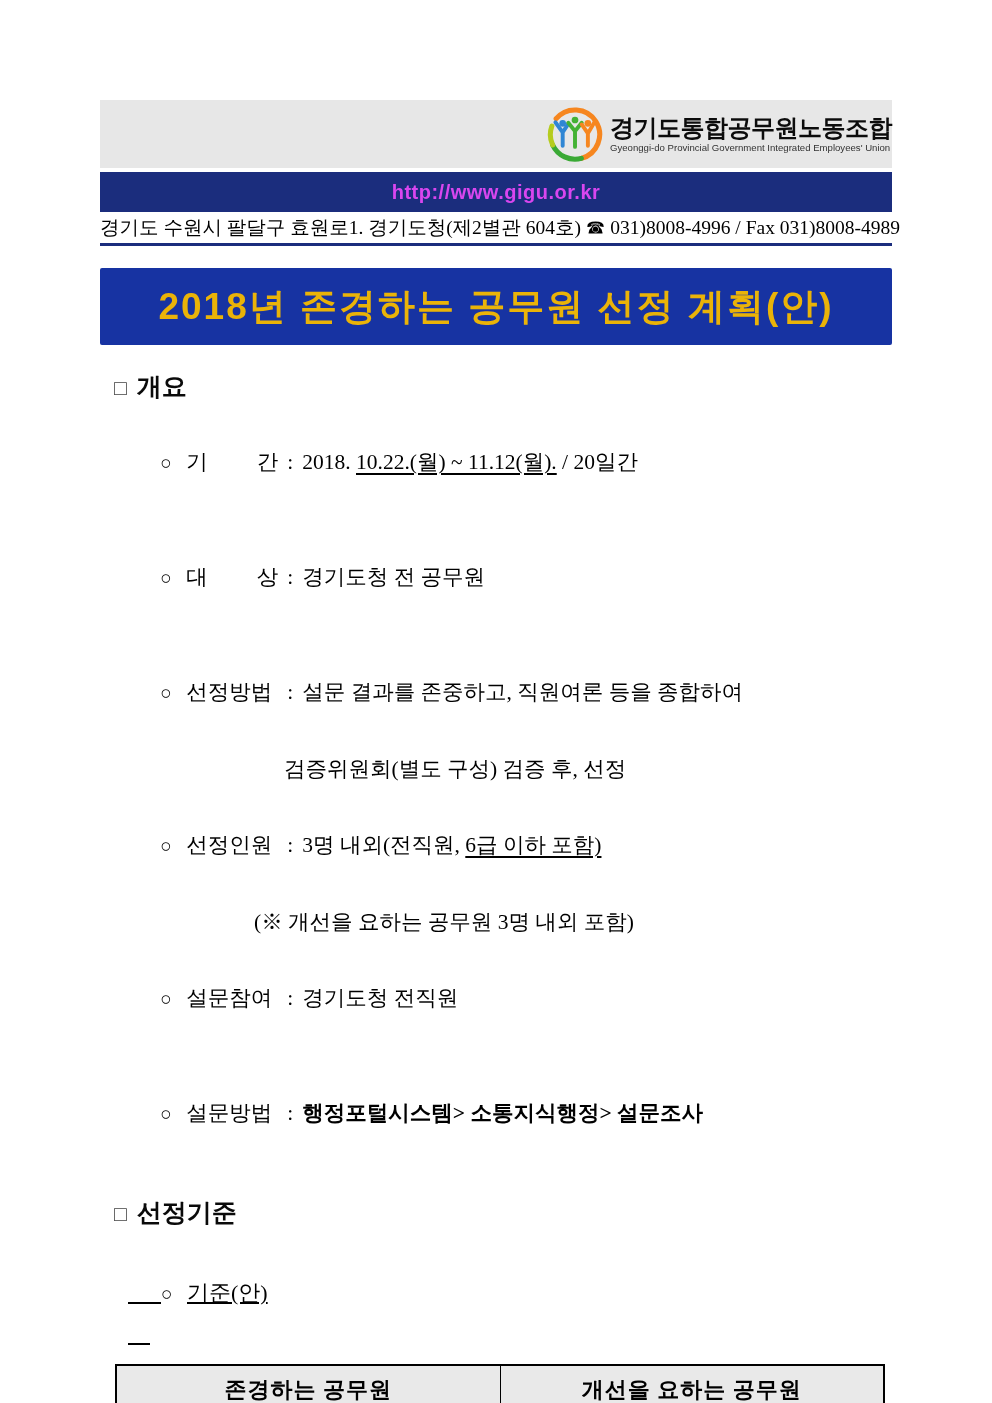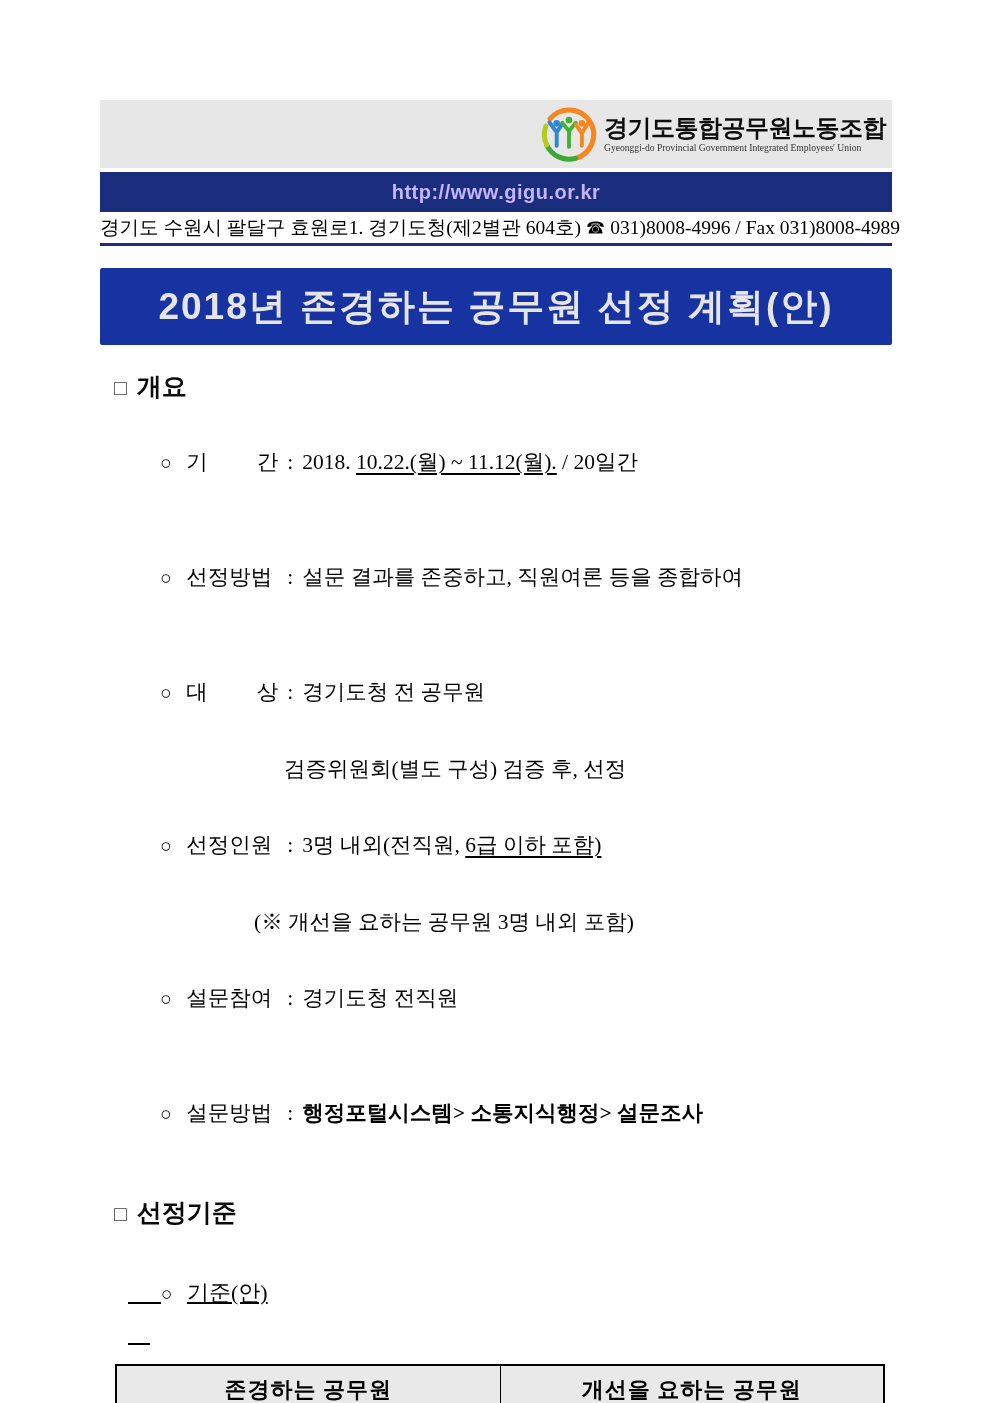--- a/index.html
+++ b/index.html
@@ -2,41 +2,41 @@
 <html><head>
 <meta charset="utf-8">
 <style>
   html,body{margin:0;padding:0;background:#ffffff;}
   body{width:992px;height:1403px;overflow:hidden;
        font-family:"Liberation Serif","DejaVu Serif",serif;color:#000;}
   .doc{width:792px;margin:0 auto;padding-top:100px;}
 
   
   .logo-band{height:68px;background:#e7e7e7;display:flex;align-items:center;
-             justify-content:flex-end;padding-right:6px;box-sizing:border-box;}
+             justify-content:flex-end;box-sizing:border-box;}
   .logo-wrap{display:flex;align-items:center;gap:7px;}
   .logo-names{display:flex;flex-direction:column;line-height:1.05;}
   .org-ko{font-family:"Liberation Sans","DejaVu Sans",sans-serif;
           font-weight:800;font-size:24px;letter-spacing:-0.5px;color:#0c0c0c;}
-  .org-en{font-family:Liberation Serif, serif;
+  .org-en{font-family:Liberation Sans, sans-serif;
           font-size:9.6px;color:#333;margin-top:3px;letter-spacing:0;}
   .emblem{display:block;}
 
   .url-bar{margin-top:4px;height:40px;background:#1b2d7d;display:flex;
            align-items:center;justify-content:center;gap:26px;}
-  .url-bar span{color:#c4b5fd;font-family:"Liberation Sans","DejaVu Sans",sans-serif;
+  .url-bar span{color:#d946ef;font-family:"Liberation Sans","DejaVu Sans",sans-serif;
                 font-weight:bold;font-size:20px;letter-spacing:0.5px;}
   .addr{height:31px;line-height:31px;text-align:center;font-size:19.5px;
         color:#000000;white-space:nowrap;}
   .rule{height:3px;background:#1b2d7d;}
 
   
   .title-banner{margin-top:22px;height:77px;background:#1733a2;border-radius:2px;
                 display:flex;align-items:center;justify-content:center;}
-  .title-banner span{color:#e5e5e5;font-family:"Liberation Sans","DejaVu Sans",sans-serif;
+  .title-banner span{color:#eab308;font-family:"Liberation Sans","DejaVu Sans",sans-serif;
                      font-weight:800;font-size:37px;letter-spacing:2px;}
 
   
   .sec{margin-top:24px;padding-left:14px;}
   .sec-head{font-family:"Liberation Sans","DejaVu Sans",sans-serif;
             font-weight:800;font-size:25px;line-height:34px;color:#0a0a0a;}
   .sq{font-size:21px;color:#444;margin-right:10px;font-weight:400;}
 
   .ov-item{padding-left:14px;font-size:21.5px;line-height:38px;white-space:pre-wrap;}
   .mk{display:inline-block;width:26px;font-size:19px;}
@@ -94,25 +94,25 @@
   <div class="sec">
     <div class="sec-head">
       <span class="sq">□</span><span>개요</span>
     </div>
 
     <div class="ov-item">
       <span class="mk">○</span><span class="ov-label">기 간</span><span class="sep">:</span><span>2018. </span><span class="ul">10.22.(월) ~ 11.12(월).</span><span> / 20일간</span>
     </div>
 
     <div class="ov-item">
-      <span class="mk">○</span><span class="ov-label">선정방법</span><span class="sep">:</span><span>설문 결과를 존중하고, 직원여론 등을 종합하여</span>
+      <span class="mk">○</span><span class="ov-label">대 상</span><span class="sep">:</span><span>경기도청 전 공무원</span>
     </div>
 
     <div class="ov-item">
-      <span class="mk">○</span><span class="ov-label">대 상</span><span class="sep">:</span><span>경기도청 전 공무원</span>
+      <span class="mk">○</span><span class="ov-label">선정방법</span><span class="sep">:</span><span>설문 결과를 존중하고, 직원여론 등을 종합하여</span>
     </div>
     <div class="cont">검증위원회(별도 구성) 검증 후, 선정</div>
 
     <div class="ov-item">
       <span class="mk">○</span><span class="ov-label">선정인원</span><span class="sep">:</span><span>3명 내외(전직원, </span><span class="ul">6급 이하 포함)</span>
     </div>
     <div class="cont-note">(※ 개선을 요하는 공무원 3명 내외 포함)</div>
 
     <div class="ov-item">
       <span class="mk">○</span><span class="ov-label">설문참여</span><span class="sep">:</span><span>경기도청 전직원</span>

